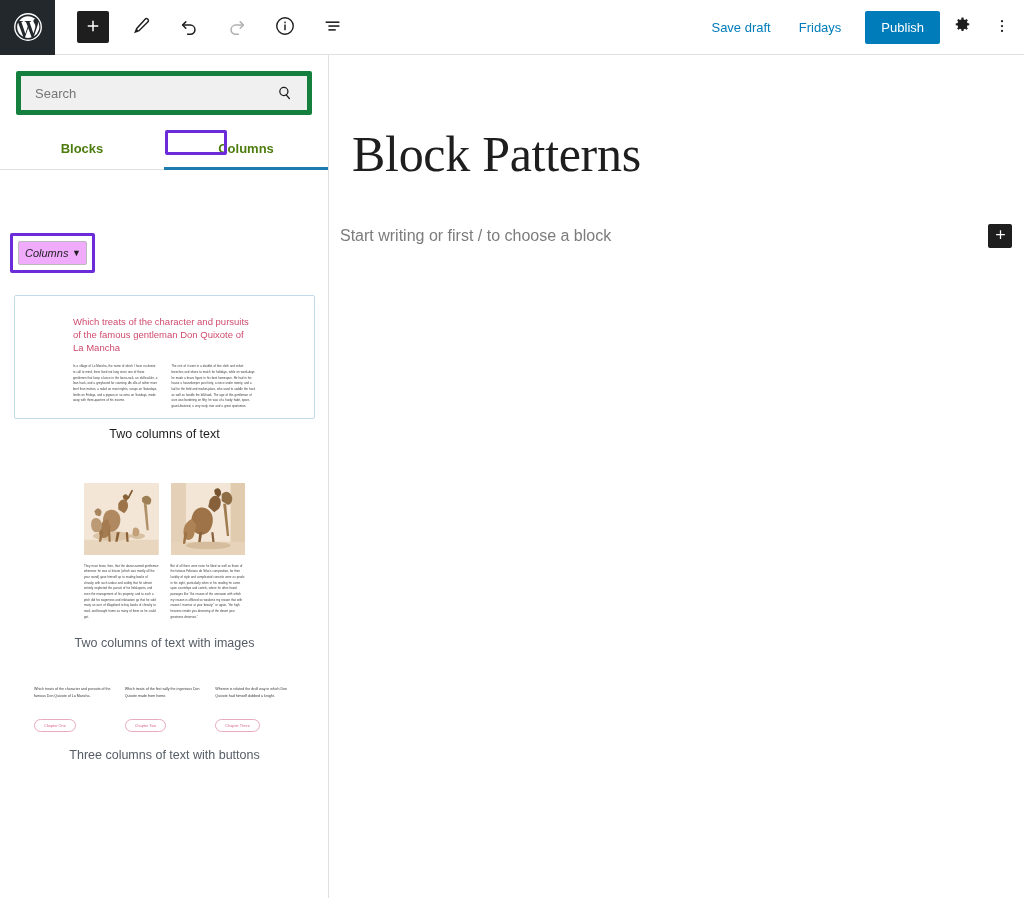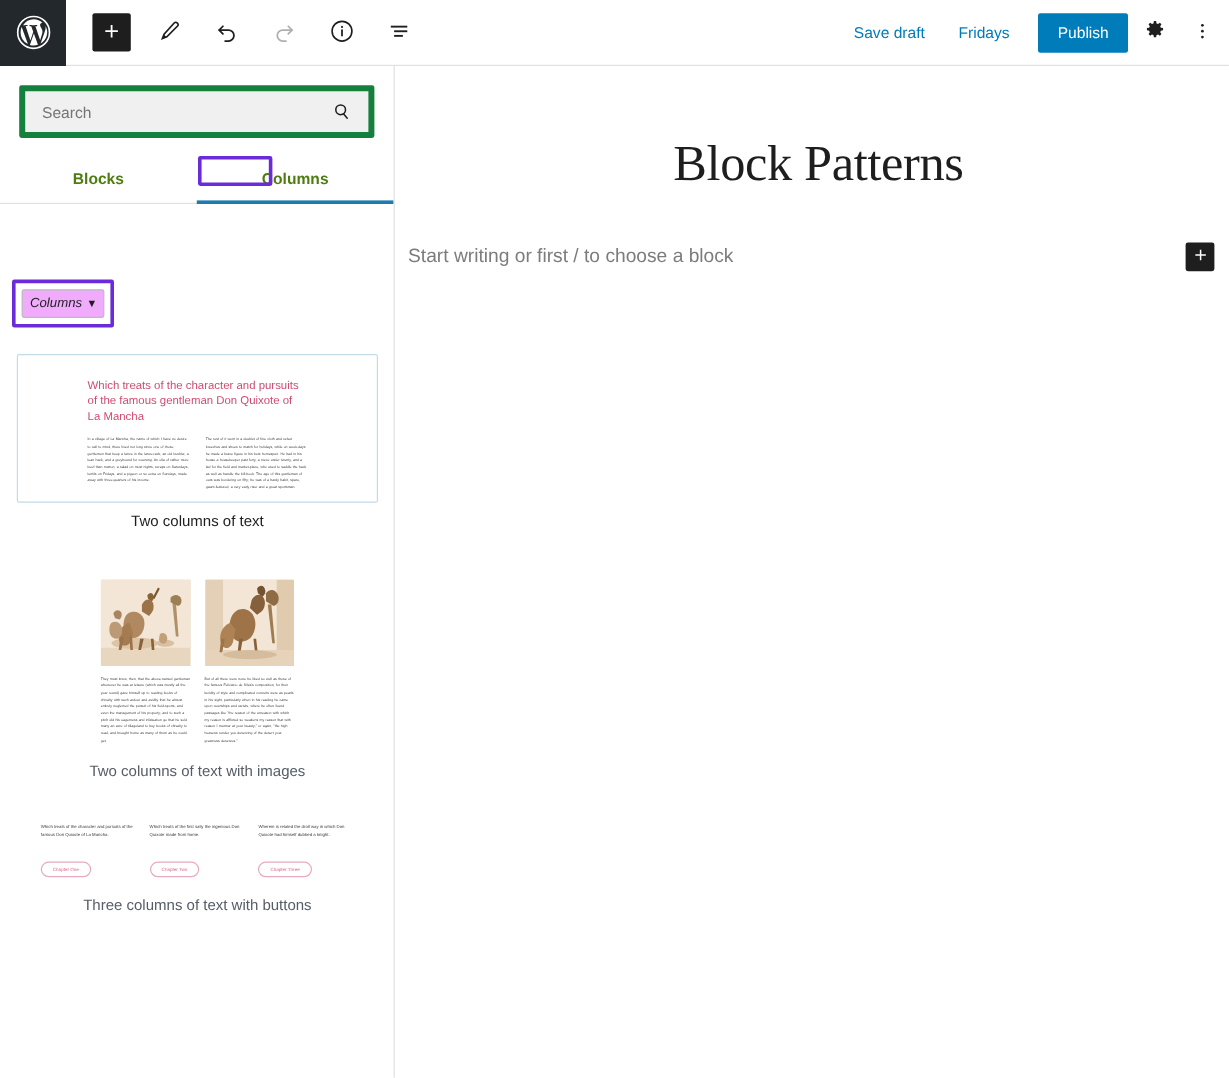--- a/index.html
+++ b/index.html
@@ -283,27 +283,26 @@
 
   
   .canvas {
     position: absolute;
     top: 55px; left: 330px;
     width: 694px; height: 843px;
     background: #ffffff;
   }
   .post-title {
     font-family: "Liberation Serif", serif;
-    font-size: 42px;
+    font-size: 50px;
     font-weight: normal;
     color: #1e1e1e;
-    margin: 0;
+    margin: 12px;
     padding: 58px 0 0 10px;
     letter-spacing: -0.3px;
-    text-align: center;
   }
   .para-row {
     display: flex; align-items: center;
     margin-top: 41px;
     padding-left: 10px;
     padding-right: 12px;
   }
   .placeholder-para {
     font-size: 16px;
     color: #7c7c7c;

